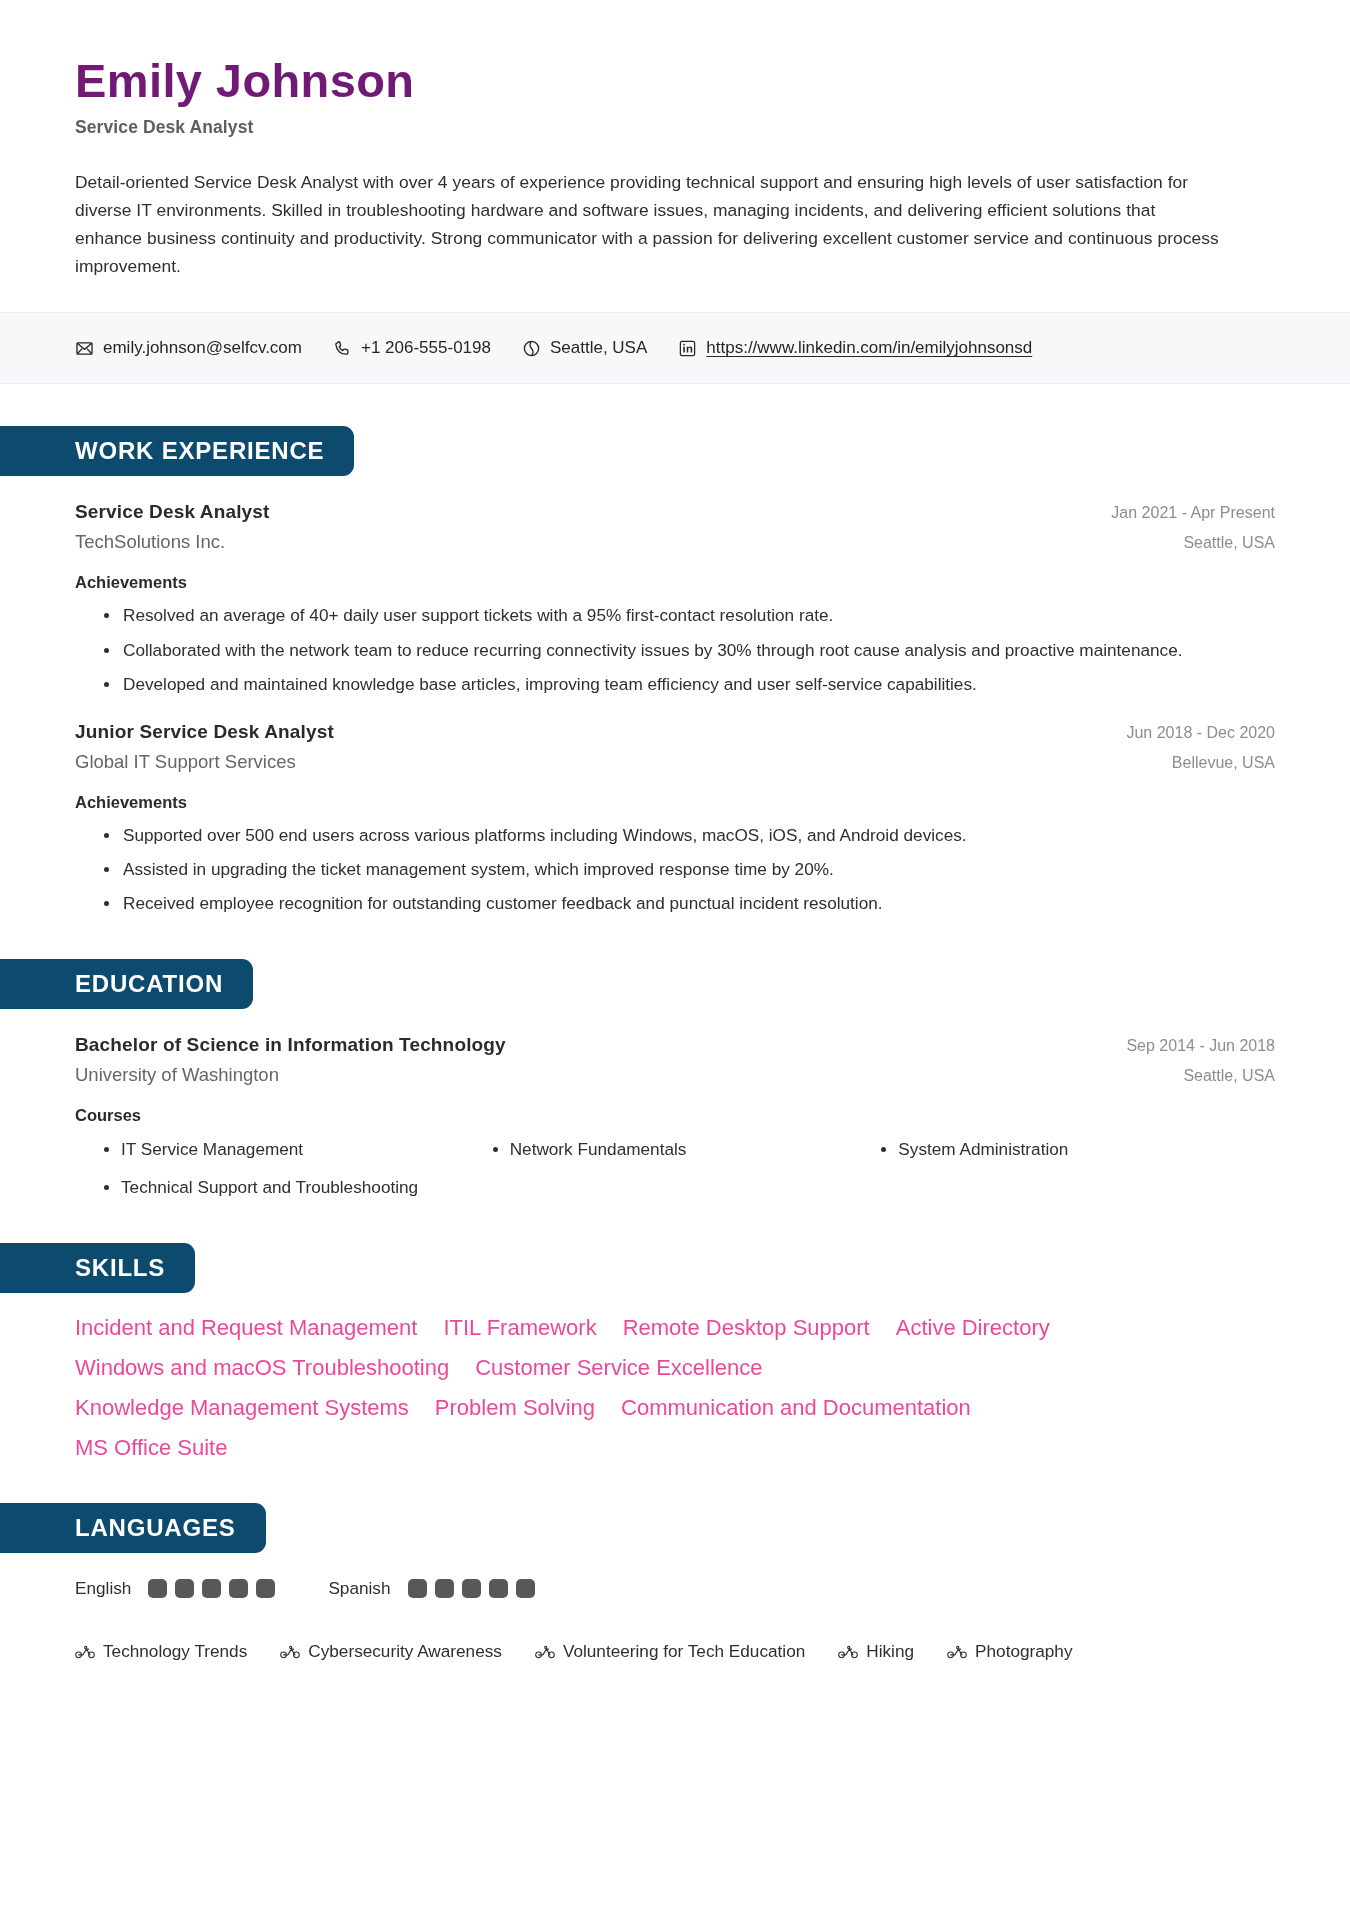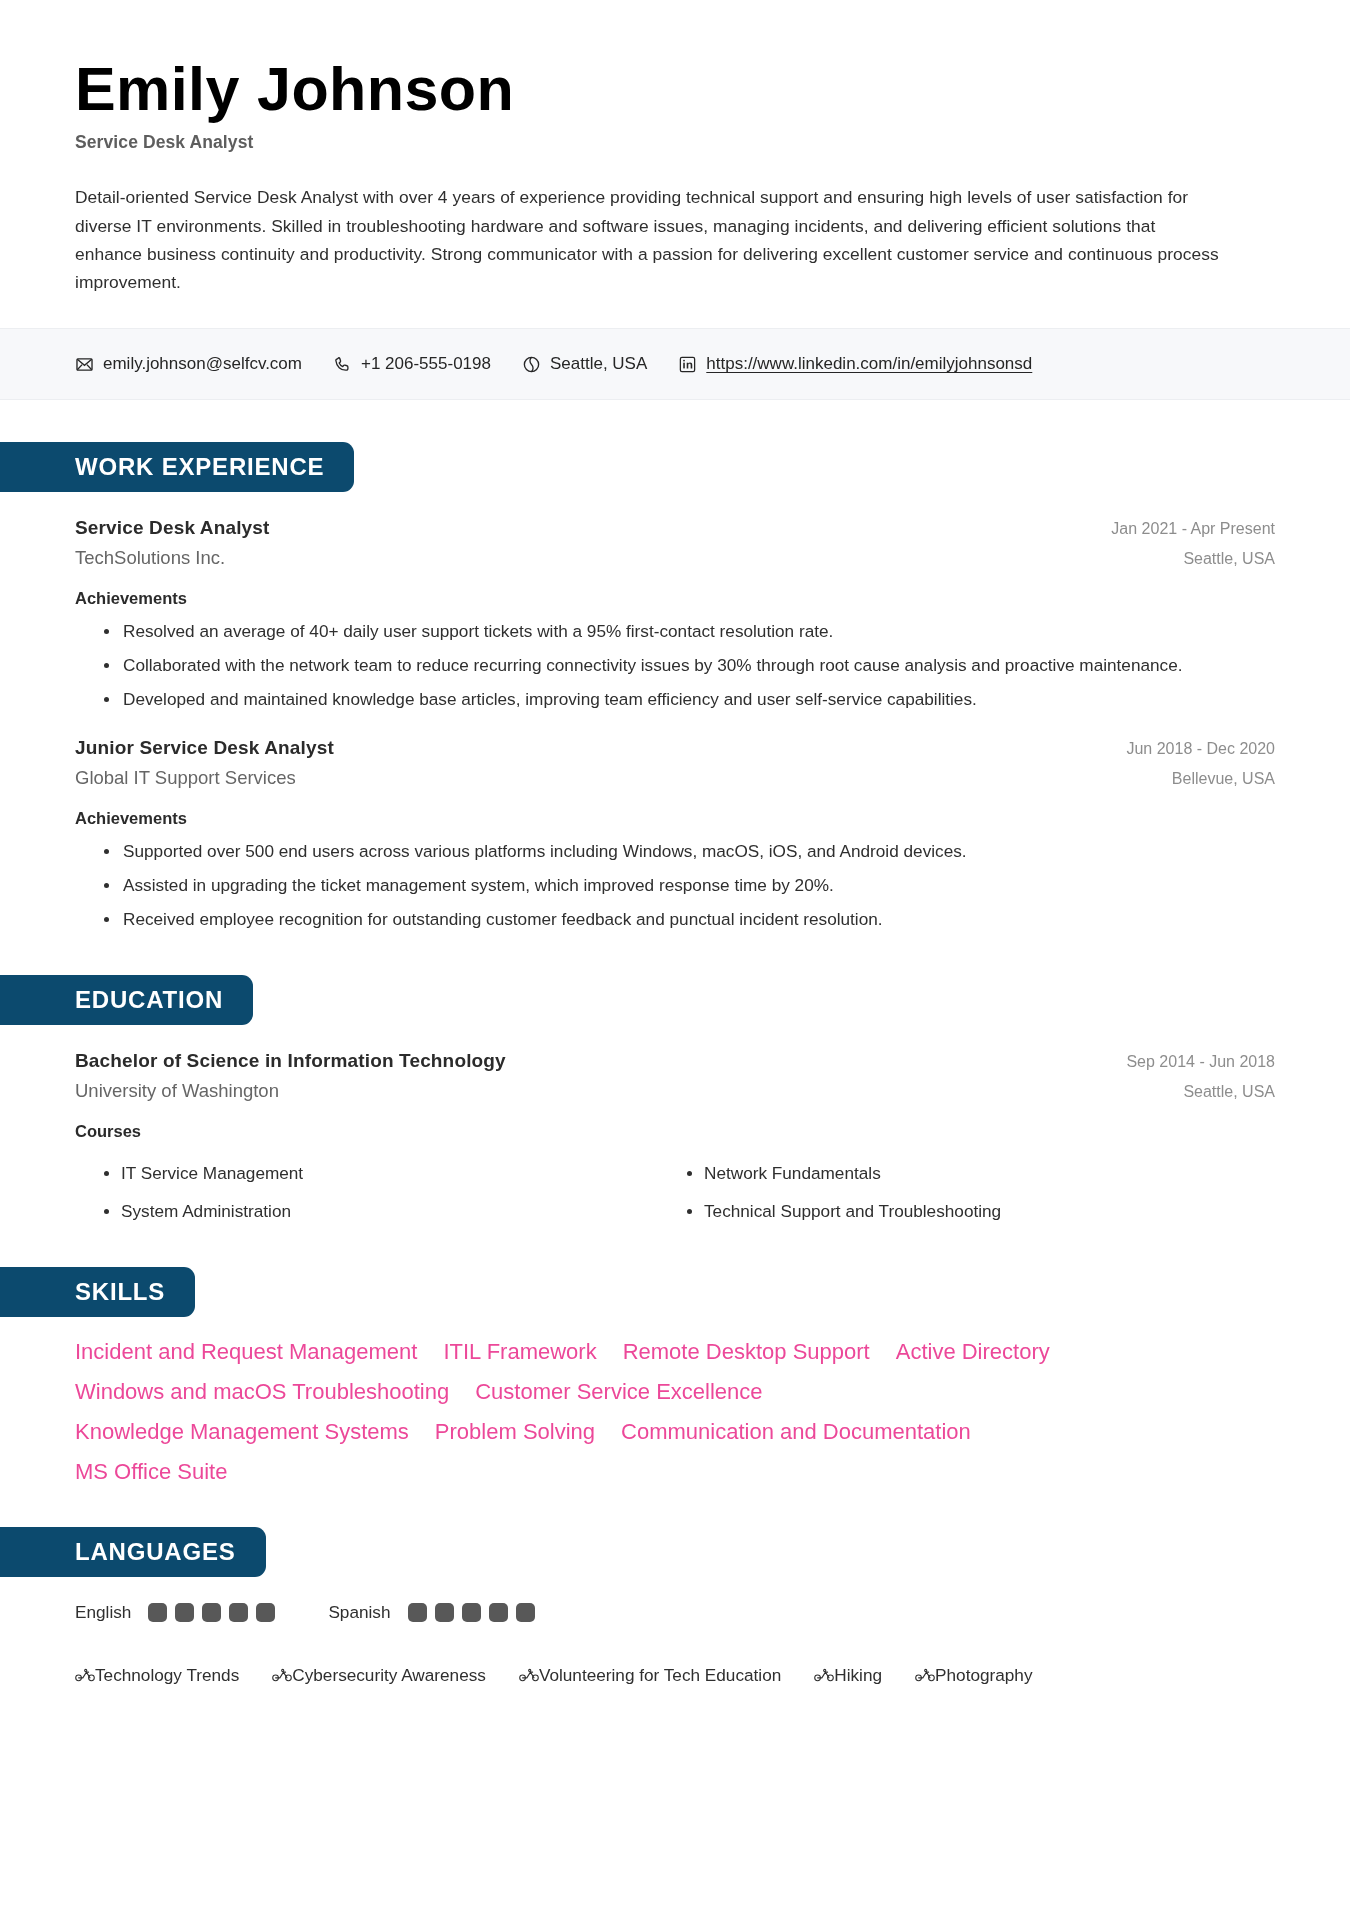--- a/index.html
+++ b/index.html
@@ -17,24 +17,24 @@
     position: relative;
     overflow: hidden;
   }
 
   .page { width: 1350px; min-height: 1907px; background:#fff; position: relative; padding-bottom: 40px; }
 
   
   .header { padding: 55px 75px 32px 75px; }
 
   .full-name {
-    font-size: 61px;
+    font-size: 47px;
     font-weight: 700;
     letter-spacing: 0.4px;
-    color: #000000;
+    color: #701a75;
     line-height: 1.12;
   }
 
   .job-title {
     font-size: 17.5px;
     font-weight: 700;
     color: #5e5e5e;
     margin-top: 9px;
     letter-spacing: 0.1px;
   }
@@ -147,23 +147,23 @@
     position: absolute;
     left: -17px;
     top: 11px;
     width: 5px; height: 5px;
     border-radius: 50%;
     background: #2f2f2f;
   }
 
   
   .courses-grid {
-    margin-top: 20px;
+    margin-top: 12px;
     display: grid;
-    grid-template-columns: 1fr 1fr;
+    grid-template-columns: 1fr 1fr 1fr;
     column-gap: 40px;
     row-gap: 30px;
     padding-left: 46px;
     gap: 12px;
   }
   .course-item {
     position: relative;
     font-size: 17.2px;
     color: #2f2f2f;
     line-height: 1.5;
@@ -219,20 +219,21 @@
   .interests-wrap {
     margin-top: 26px;
     display: flex;
     align-items: center;
     flex-wrap: wrap;
     row-gap: 14px;
   }
   .interest-item {
     display: flex;
     align-items: center;
+    gap: 8px;
     font-size: 17.2px;
     color: #2f2f2f;
     margin-right: 33px;
     white-space: nowrap;
   }
   .interest-item .ic { width: 20px; height: 16px; display:inline-flex; align-items:center; justify-content:center; }
 </style>
 </head>
 <body>
 

